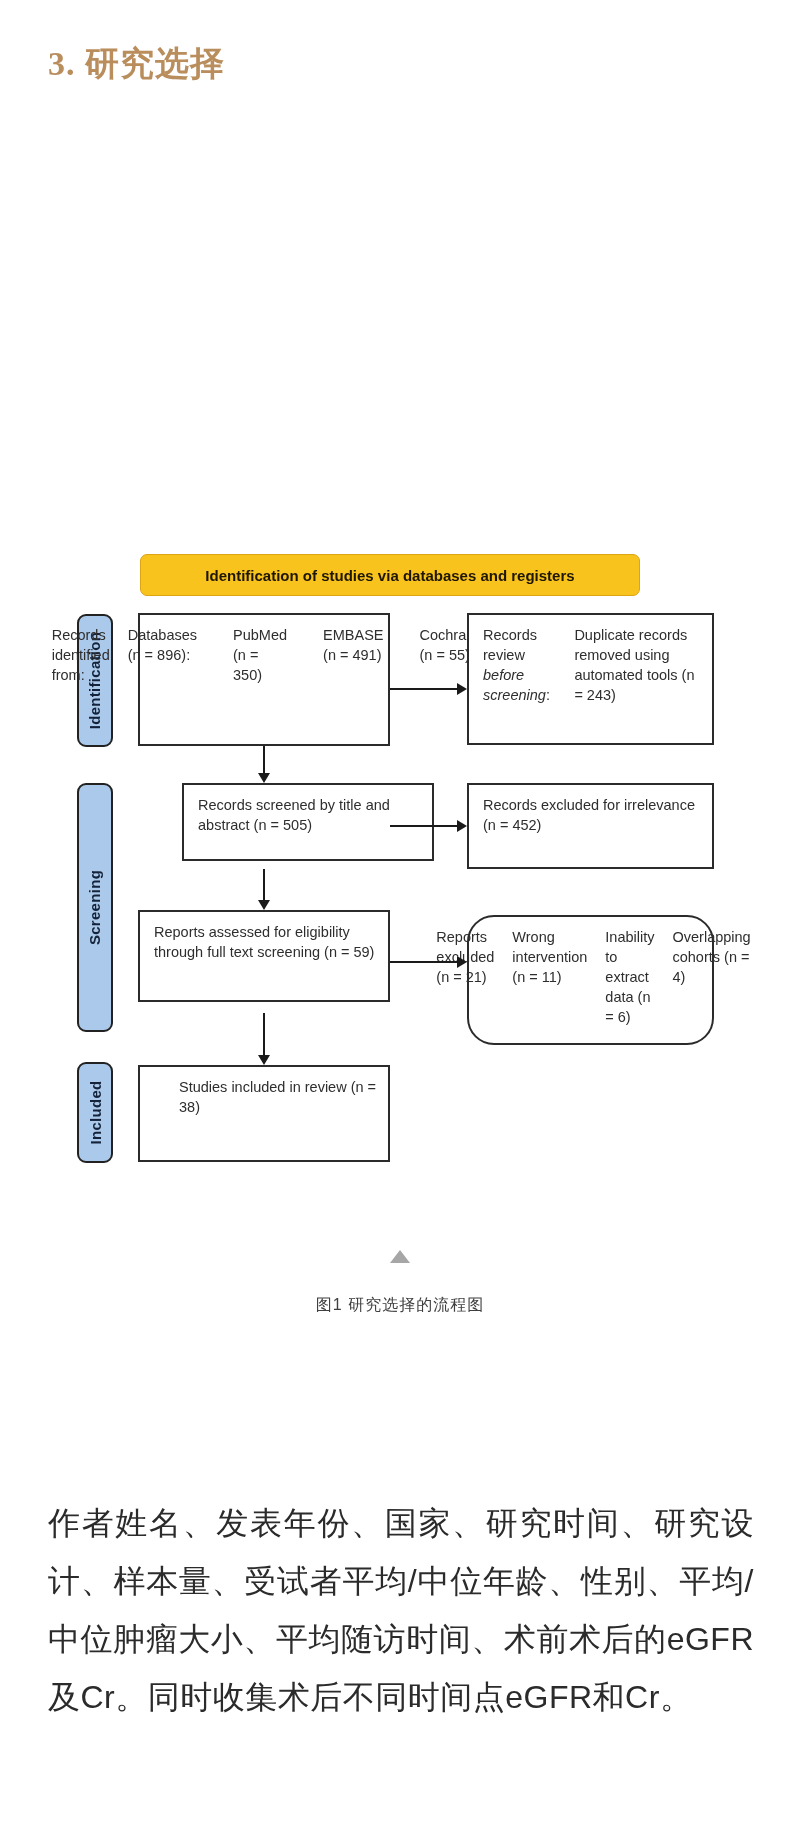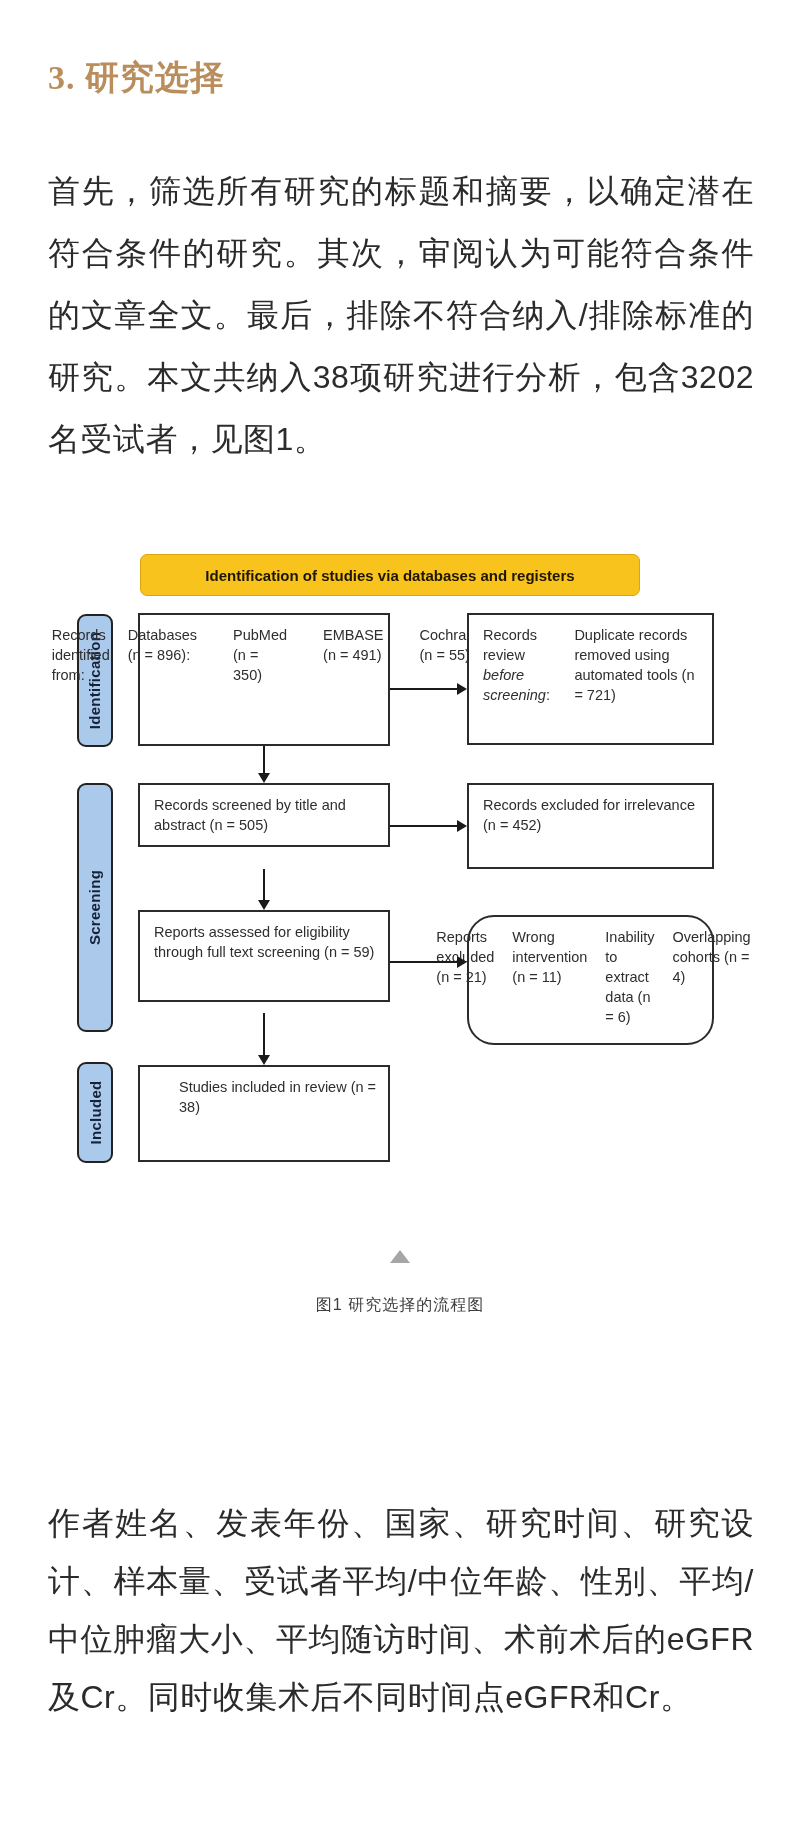--- a/index.html
+++ b/index.html
@@ -6,21 +6,21 @@
   #page {
     position:relative; width:800px; height:1824px;
     background:#ffffff; overflow:hidden;
     font-family:"Liberation Sans", sans-serif;
   }
   
   .gold-heading {
     position:absolute; left:48px;
     font-family:"Liberation Serif", serif;
     font-weight:bold; font-size:34px; line-height:40px;
-    color:#b98d5c; letter-spacing:1px;
+    color:#b98d5c; letter-spacing:1px;margin-top:14px;
   }
   .body-para {
     position:absolute; left:48px; width:706px;
     font-size:32px; color:#2b2b2b;
     text-align:justify; text-justify:inter-character;
     letter-spacing:0.5px;
   }
   #para-1 { top:128px; line-height:62px; }
   #para-2 { top:1462px; line-height:58px; }
   #heading-3 { top:30px; }
@@ -51,21 +51,21 @@
     position:absolute; box-sizing:border-box;
     background:#ffffff; border:2px solid #2b2b2b;
     font-size:14.5px; line-height:1.38; color:#2e2e2e;
     display:flex; flex-direction:row; justify-content:center;
     padding:10px 8px 10px 14px;
   }
   .col-left  { left:138px; width:252px; }
   .col-right { left:467px; width:247px; }
   #box-identified       { top:613px; height:133px; }
   #box-removed          { top:613px; height:132px; }
-  #box-screened         { top:783px; height:64px;  }
+  #box-screened         { top:783px; height:78px;margin-left:44px;  }
   #box-excluded-irrel   { top:783px; height:86px;  }
   #box-assessed         { top:910px; height:92px; }
   #box-reports-excluded { top:915px; height:130px;border-radius:27px; }
   #box-included-review  { top:1065px; height:97px;padding-left:39px; }
   .indent-1 { padding-left:18px; }
   .indent-2 { padding-left:36px; }
   .ital { font-style:italic; }
 
   .varrow { position:absolute; width:2px; background:#1a1a1a; }
   .varrow::after {
@@ -99,21 +99,20 @@
     text-align:center; font-size:16px; line-height:30px; color:#3f3f3f;
     letter-spacing:1px;
   }
 </style>
 </head>
 <body>
 
 <div id="page">
 
   <h2 id="heading-3" class="gold-heading">3. 研究选择</h2>
-  <p id="para-1" class="body-para">首先，筛选所有研究的标题和摘要，以确定潜在符合条件的研究。其次，审阅认为可能符合条件的文章全文。最后，排除不符合纳入/排除标准的研究。本文共纳入38项研究进行分析，包含3202名受试者，见图1。</p>
 
   <div class="flow-banner">Identification of studies via databases and registers</div>
 
   <div id="label-identification" class="side-label">
     <span>Identification</span>
   </div>
   <div id="label-screening" class="side-label">
     <span>Screening</span>
   </div>
   <div id="label-included" class="side-label">
@@ -123,21 +122,21 @@
   <div id="box-identified" class="flow-box col-left">
     <div>Records identified from:</div>
     <div class="indent-1">Databases (n = 896):</div>
     <div class="indent-2">PubMed (n = 350)</div>
     <div class="indent-2">EMBASE (n = 491)</div>
     <div class="indent-2">Cochrane (n = 55)</div>
   </div>
 
   <div id="box-removed" class="flow-box col-right">
     <div><span>Records review </span><span class="ital">before screening</span><span>:</span></div>
-    <div class="indent-1">Duplicate records removed using automated tools (n = 721)</div>
+    <div class="indent-1">Duplicate records removed using automated tools (n = 243)</div>
   </div>
 
   <div id="box-screened" class="flow-box col-left">
     <div>Records screened by title and abstract (n = 505)</div>
   </div>
 
   <div id="box-excluded-irrel" class="flow-box col-right">
     <div>Records excluded for irrelevance (n = 452)</div>
   </div>
 

